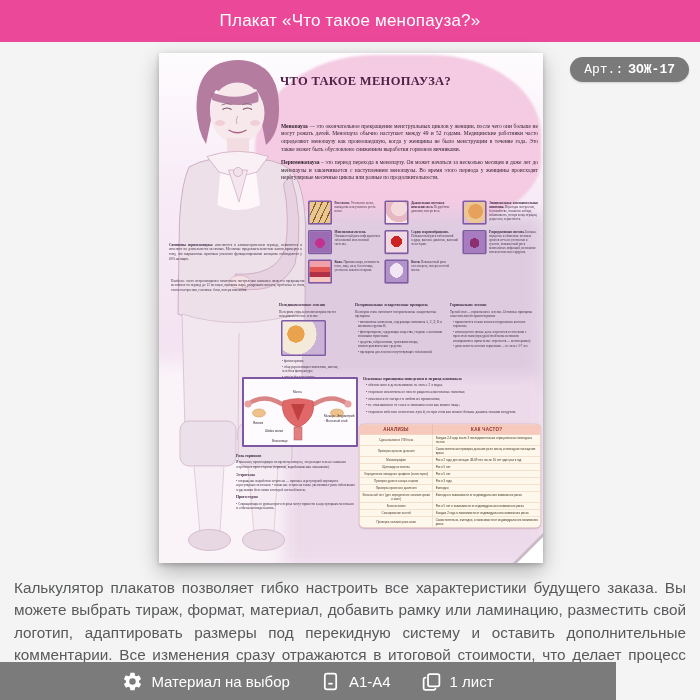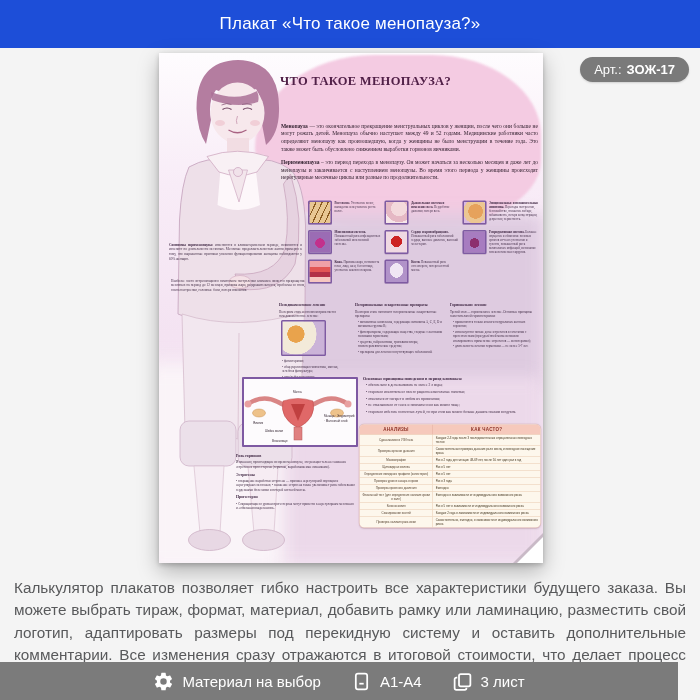--- a/index.html
+++ b/index.html
@@ -1,27 +1,27 @@
 <!DOCTYPE html>
 <html><head>
 <meta charset="utf-8">
 <style>
   html,body{margin:0;padding:0;width:700px;height:700px;overflow:hidden;
     font-family:"Liberation Sans","DejaVu Sans",sans-serif;background:#f4f4f4;}
   .page{position:relative;width:700px;height:700px;background:#f4f4f4;}
 
   
-  .topbar{position:absolute;left:0;top:0;width:700px;height:48px;background:#1d4ed8;
+  .topbar{position:absolute;left:0;top:0;width:700px;height:42px;background:#ec4899;
     display:flex;align-items:center;justify-content:center;}
   .topbar .title{color:#ffffff;font-size:17px;letter-spacing:.2px;}
 
   
   .art-badge{position:absolute;top:57px;right:11px;background:#7a7a7a;color:#fff;
     border-radius:14px;padding:5px 14px;font-size:13px;display:flex;gap:5px;align-items:center;
-    box-shadow:0 1px 2px rgba(0,0,0,.15);}
+    box-shadow:0 1px 2px rgba(0,0,0,.15);font-family:Liberation Mono, monospace;}
   .art-badge b{font-size:13px;}
 
   
   .poster{position:absolute;left:159px;top:53px;width:384px;height:510px;
     box-shadow:0 8px 20px rgba(0,0,0,.28),0 2px 5px rgba(0,0,0,.2);background:#fff;}
   .poster-inner{position:relative;width:768px;height:1020px;transform:scale(.5);
     transform-origin:0 0;overflow:hidden;
     background:linear-gradient(180deg,#fefcfe 0%,#f8ecf7 26%,#f4e3f2 55%,#f6e8f4 100%);
     font-family:"Liberation Serif","DejaVu Serif",serif;color:#32222f;}
   .blob{position:absolute;left:192px;top:4px;width:572px;height:352px;background:#f4cbe2;
@@ -110,21 +110,21 @@
   .curl-sh{position:absolute;right:0;bottom:0;width:0;height:0;
     border-style:solid;border-width:0 0 60px 60px;border-color:transparent transparent #c9bac7 transparent;}
   .curl{position:absolute;right:0;bottom:0;width:0;height:0;
     border-style:solid;border-width:0 0 52px 52px;border-color:transparent transparent #ffffff transparent;}
 
   
   .descr{position:absolute;left:14px;top:577px;width:672px;font-size:15.3px;line-height:1.47;
     color:#58595b;text-align:justify;}
 
   
-  .footbar{position:absolute;left:0;bottom:0;width:678px;height:38px;background:#7b7b7b;
+  .footbar{position:absolute;left:0;bottom:0;width:616px;height:38px;background:#7b7b7b;
     display:flex;align-items:center;justify-content:center;gap:30px;}
   .foot-item{display:flex;align-items:center;gap:8px;color:#fff;font-size:15px;}
   .foot-item svg{display:block;}
 </style>
 </head>
 <body>
 
 <div class="page">
 
   <div class="topbar">
@@ -395,17 +395,17 @@
         <rect x="5.5" y="3" width="13" height="18" rx="2.5" fill="none" stroke="#ffffff" stroke-width="2"></rect>
         <line x1="9.5" y1="14.5" x2="14.5" y2="14.5" stroke="#ffffff" stroke-width="2"></line>
       </svg>
       <span>А1-А4</span>
     </div>
     <div class="foot-item">
       <svg width="21" height="21" viewBox="0 0 24 24">
         <rect x="8" y="3.5" width="13" height="14" rx="2" fill="none" stroke="#ffffff" stroke-width="2"></rect>
         <path d="M16.5 19v.5a2 2 0 0 1-2 2H5a2 2 0 0 1-2-2V9.5a2 2 0 0 1 2-2h1" fill="none" stroke="#ffffff" stroke-width="2"></path>
       </svg>
-      <span>3 лист</span>
+      <span>1 лист</span>
     </div>
   </div>
 
 </div>
 
 </body></html>

